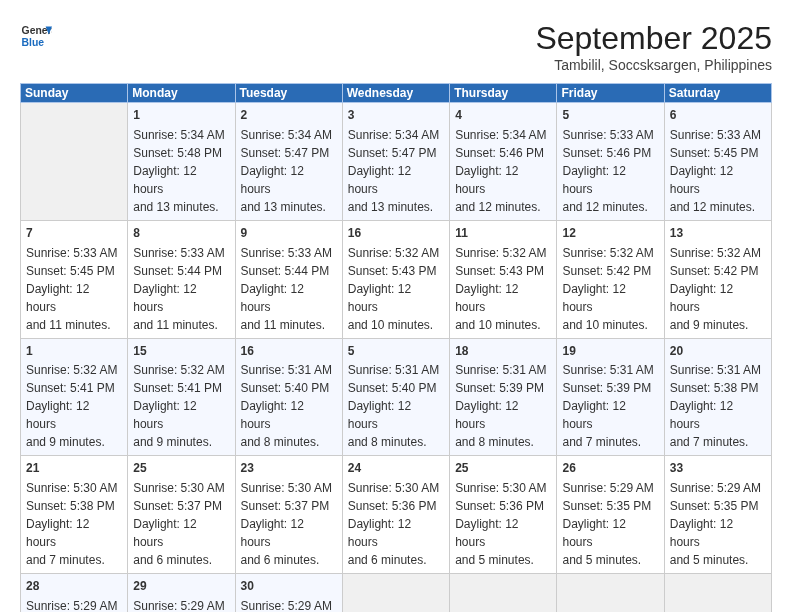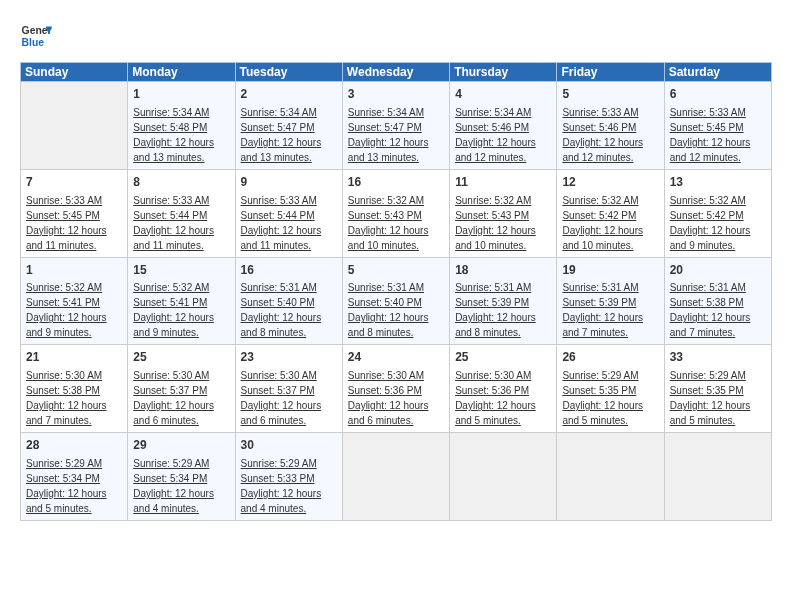--- a/index.html
+++ b/index.html
@@ -65,41 +65,42 @@
     tbody tr:nth-child(even) td {
       background-color: #ffffff;
     }
     .day-num {
       font-weight: bold;
       font-size: 12px;
       display: block;
       margin-bottom: 2px;
     }
     .day-info {
-      font-size: 10px;
+      font-size: 12px;
       color: #333;
       line-height: 1.5;
-      text-decoration: underline;
     }
     .empty-cell {
       background-color: #f0f0f0 !important;
     }
   </style>
 </head>
 <body>
 
 <div class="header">
   <div class="logo">
     <svg class="logo-icon" viewBox="0 0 40 40">
       <text x="2" y="18" font-size="13" font-weight="bold" fill="#333">General</text>
       <text x="2" y="32" font-size="13" font-weight="bold" fill="#1a6bbf">Blue</text>
       <polygon points="32,8 40,8 36,18" fill="#1a6bbf"></polygon>
     </svg>
   </div>
   <div class="title-block">
+    <div class="month-title">September 2025</div>
+    <div class="location">Tambilil, Soccsksargen, Philippines</div>
   </div>
 </div>
 
 <table>
   <thead>
     <tr id="weekday-header">
     <th>Sunday</th>
         <th>Monday</th>
         <th>Tuesday</th>
         <th>Wednesday</th>

